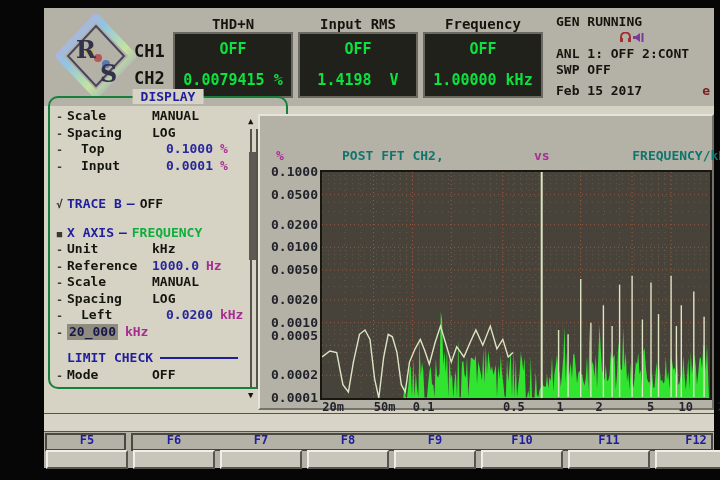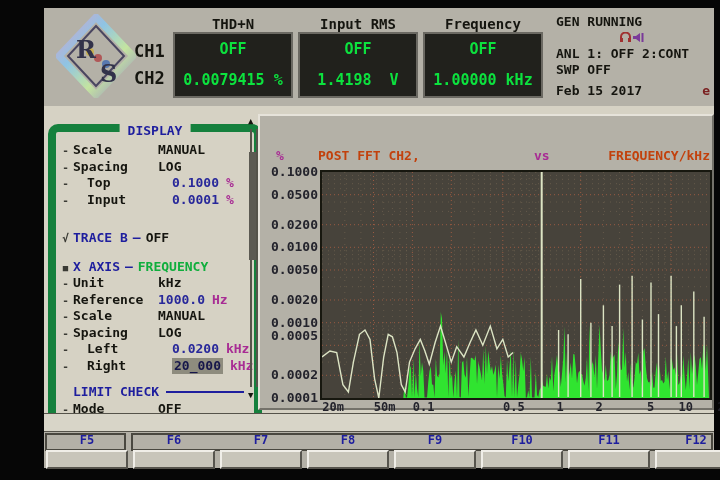--- a/index.html
+++ b/index.html
@@ -8,21 +8,21 @@
   .abs{position:absolute;}
   
   #header{left:44px;top:8px;width:670px;height:98px;background:#b4b1a7;border-bottom:2px solid #2a2a24;}
   .chlab{font-size:17px;color:#15150f;}
   .meter-label{font-size:14px;color:#15150f;text-align:center;}
   .meter-box{background:#21211c;border:2px solid #6b6962;}
   .meter-row{height:31px;line-height:31px;text-align:center;font-size:15px;color:#0ce23e;white-space:pre;}
   .status-line{font-size:13px;color:#15150f;line-height:16px;white-space:pre;position:relative;}
   
   #body-bg{left:44px;top:106px;width:670px;height:307px;background:#d6d2c4;}
-  #menu-panel{left:48px;top:124px;width:198px;height:289px;border:8px solid #15803d;border-radius:10px;}
+  #menu-panel{left:48px;top:96px;width:198px;height:289px;border:2px solid #15803d;border-radius:10px;padding-left:38px;}
   #menu-title{top:-9px;left:50%;transform:translateX(-50%);background:#d6d2c4;padding:0 8px;
               color:#1e1e9e;font-size:13px;}
   #menu-rows{left:2px;top:10px;width:192px;}
   .mrow{display:flex;align-items:baseline;height:16.5px;font-size:13px;line-height:16px;white-space:pre;}
   .mbul{width:15px;text-align:center;color:#3a3a34;flex:none;font-size:11px;}
   .mrow .sq{font-size:9px;}
   .mlab{color:#15150f;flex:none;}
   .mlab.hdr{color:#1e1e9e;}
   .mdash{color:#1e1e9e;padding:0 5px;}
   .mval{color:#15150f;}
@@ -38,21 +38,21 @@
   #sb-track{left:3px;top:13px;width:4px;height:258px;border-left:2px solid #55534a;border-right:2px solid #55534a;}
   #sb-thumb{left:2px;top:36px;width:7px;height:108px;background:#5c5a52;}
   
   #graph-panel{left:258px;top:114px;width:452px;height:292px;background:#b4b1a7;
                border-top:2px solid #e6e3da;border-left:2px solid #e6e3da;
                border-right:2px solid #74726a;border-bottom:2px solid #74726a;}
   #plot{left:320px;top:170px;width:388px;height:226px;border:2px solid #17170f;background:#47433b;}
   .ytick{left:258px;width:60px;text-align:right;font-size:13px;color:#23232c;height:14px;line-height:14px;}
   .xtick{top:400px;width:44px;text-align:right;font-size:12px;color:#23232c;height:14px;line-height:14px;}
   .chart-title{top:148px;font-size:13px;height:15px;line-height:15px;}
-  .navy{color:#c2410c;} .magenta{color:#a82c94;}
+  .navy{color:#0f766e;margin-left:24px;} .magenta{color:#a82c94;}
   
   #status-bar{left:44px;top:413px;width:670px;height:19px;background:#d8d5c8;
               border-top:1px solid #55534a;border-bottom:1px solid #55534a;
               font-size:13px;line-height:17px;color:#1e1e9e;padding-left:12px;box-sizing:border-box;white-space:pre;}
   #fkey-area{left:44px;top:432px;width:670px;height:36px;background:#b4b1a7;}
   .fbox{top:1px;height:14px;border:2px solid #4a4840;}
   .flabel{top:2px;width:44px;text-align:center;font-size:12px;color:#1e1e9e;line-height:13px;}
   .softkey{top:18px;width:78px;height:15px;background:#c8c5ba;
            border-top:2px solid #f0eee8;border-left:2px solid #f0eee8;
            border-bottom:2px solid #57554e;border-right:2px solid #57554e;}
@@ -132,21 +132,21 @@
         <div class="mrow sub"><span class="mbul">-</span><span class="mlab lblcol">Input</span><span class="mval num">0.0001</span><span class="munit">%</span></div>
         <div style="height: 22px;"></div>
         <div class="mrow"><span class="mbul">√</span><span class="mlab hdr">TRACE B</span><span class="mdash">—</span><span class="mval">OFF</span></div>
         <div style="height: 12px;"></div>
         <div class="mrow"><span class="mbul sq">■</span><span class="mlab hdr">X AXIS</span><span class="mdash">—</span><span class="mval green">FREQUENCY</span></div>
         <div class="mrow"><span class="mbul">-</span><span class="mlab lblcol">Unit</span><span class="mval">kHz</span></div>
         <div class="mrow"><span class="mbul">-</span><span class="mlab lblcol">Reference</span><span class="mval num">1000.0</span><span class="munit">Hz</span></div>
         <div class="mrow"><span class="mbul">-</span><span class="mlab lblcol">Scale</span><span class="mval">MANUAL</span></div>
         <div class="mrow"><span class="mbul">-</span><span class="mlab lblcol">Spacing</span><span class="mval">LOG</span></div>
         <div class="mrow sub"><span class="mbul">-</span><span class="mlab lblcol">Left</span><span class="mval num">0.0200</span><span class="munit">kHz</span></div>
-        <div class="mrow sub"><span class="mbul">-</span><span class="mlab lblcol">Right</span><span class="mval edit">20_000</span><span class="munit">kHz</span></div>
+        <div class="mrow sub"><span class="mbul">-</span><span class="mval edit">20_000</span><span class="munit">kHz</span></div>
         <div style="height: 10px;"></div>
         <div class="mrow"><span class="mbul"></span><span class="mlab hdr">LIMIT CHECK</span><div class="mrule"></div></div>
         <div class="mrow"><span class="mbul">-</span><span class="mlab lblcol">Mode</span><span class="mval">OFF</span></div>
       </div>
   </div>
 
   <div class="abs" style="left:247px;top:116px;width:11px;height:284px;">
     <div class="abs sb-arrow" style="left:1px;top:0;">▲</div>
     <div id="sb-track" class="abs"></div>
     <div id="sb-thumb" class="abs"></div>

